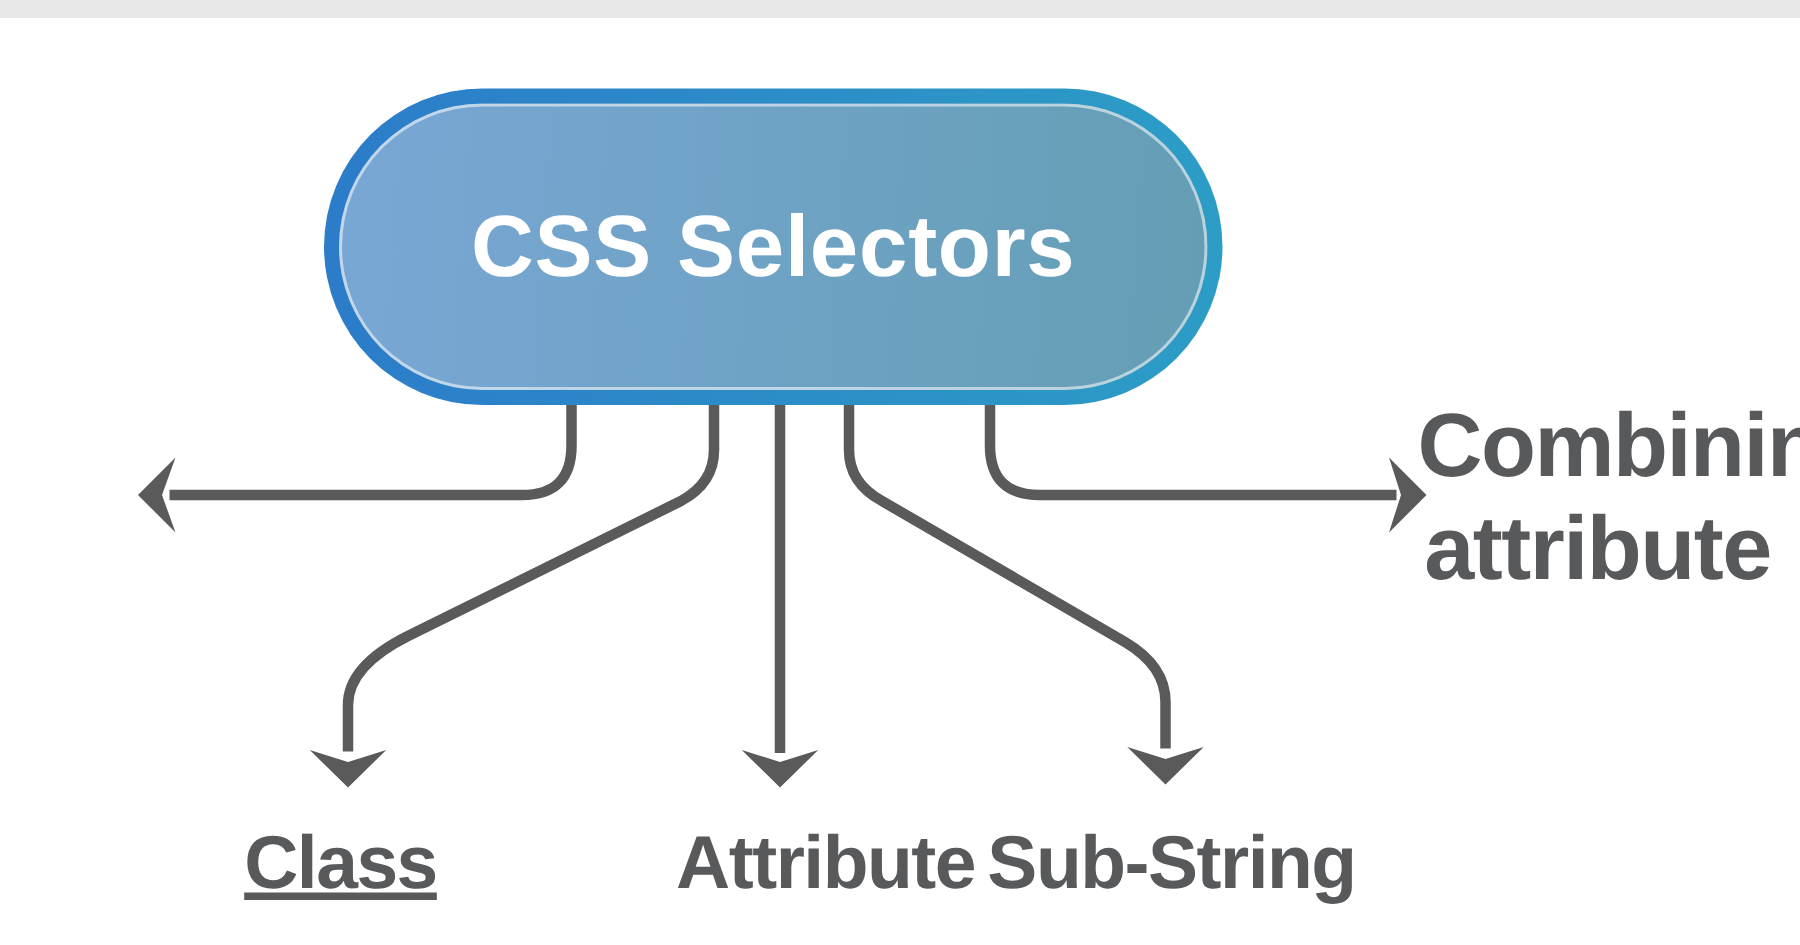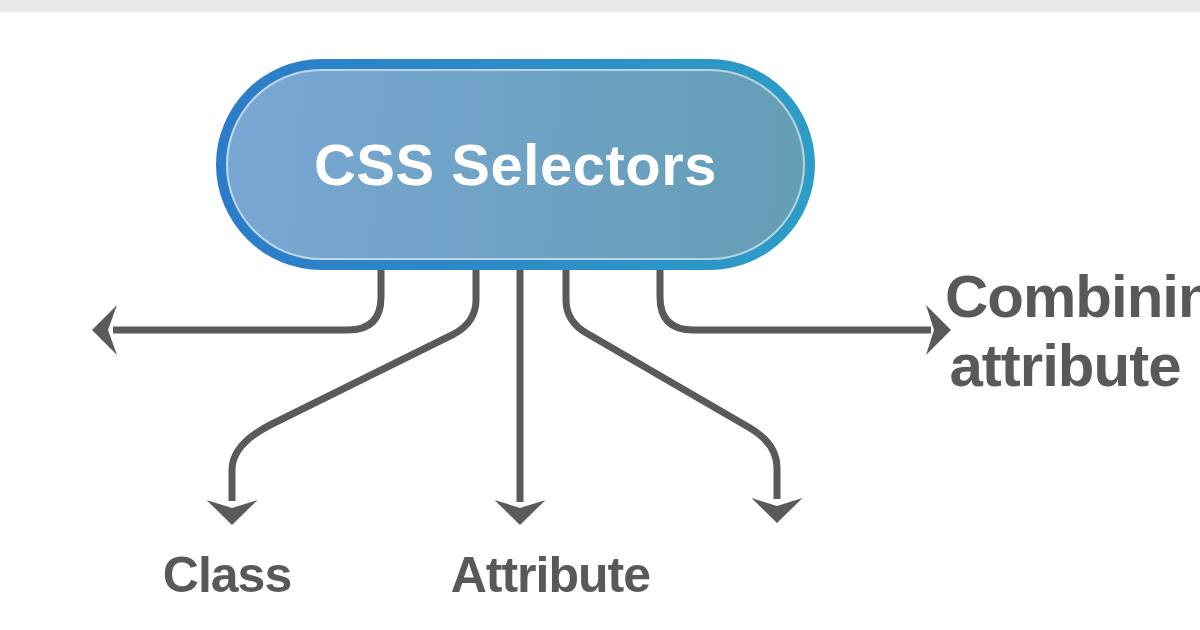--- a/index.html
+++ b/index.html
@@ -75,21 +75,21 @@
     left: 8px; top: 287px;
     width: 76px;
     font-size: 52px;
   }
   .bottom-label {
     top: 534px;
     font-size: 50px;
     width: 260px;
     white-space: nowrap;
   }
-  .label-class     { left: 97px;  }
+  .label-class     { left: 97px; text-decoration: underline;  }
   .label-attribute { left: 390px; text-align: right; }
   .label-substring { left: 651px; }
   .label-combining {
     left: 945px; top: 250px;
     width: 240px;
     font-size: 60px;
     line-height: 69px;
   }
 </style>
 </head>
@@ -119,16 +119,17 @@
     <div class="pill-inner">
       <span class="pill-title">CSS Selectors</span>
     </div>
   </div>
 
 
   <div class="node-label bottom-label label-class">Class</div>
 
   <div class="node-label bottom-label label-attribute">Attribute</div>
 
+  <div class="node-label bottom-label label-substring">Sub-String</div>
 
   <div class="node-label label-combining">Combining attribute</div>
 
 </div>
 
 </body></html>

